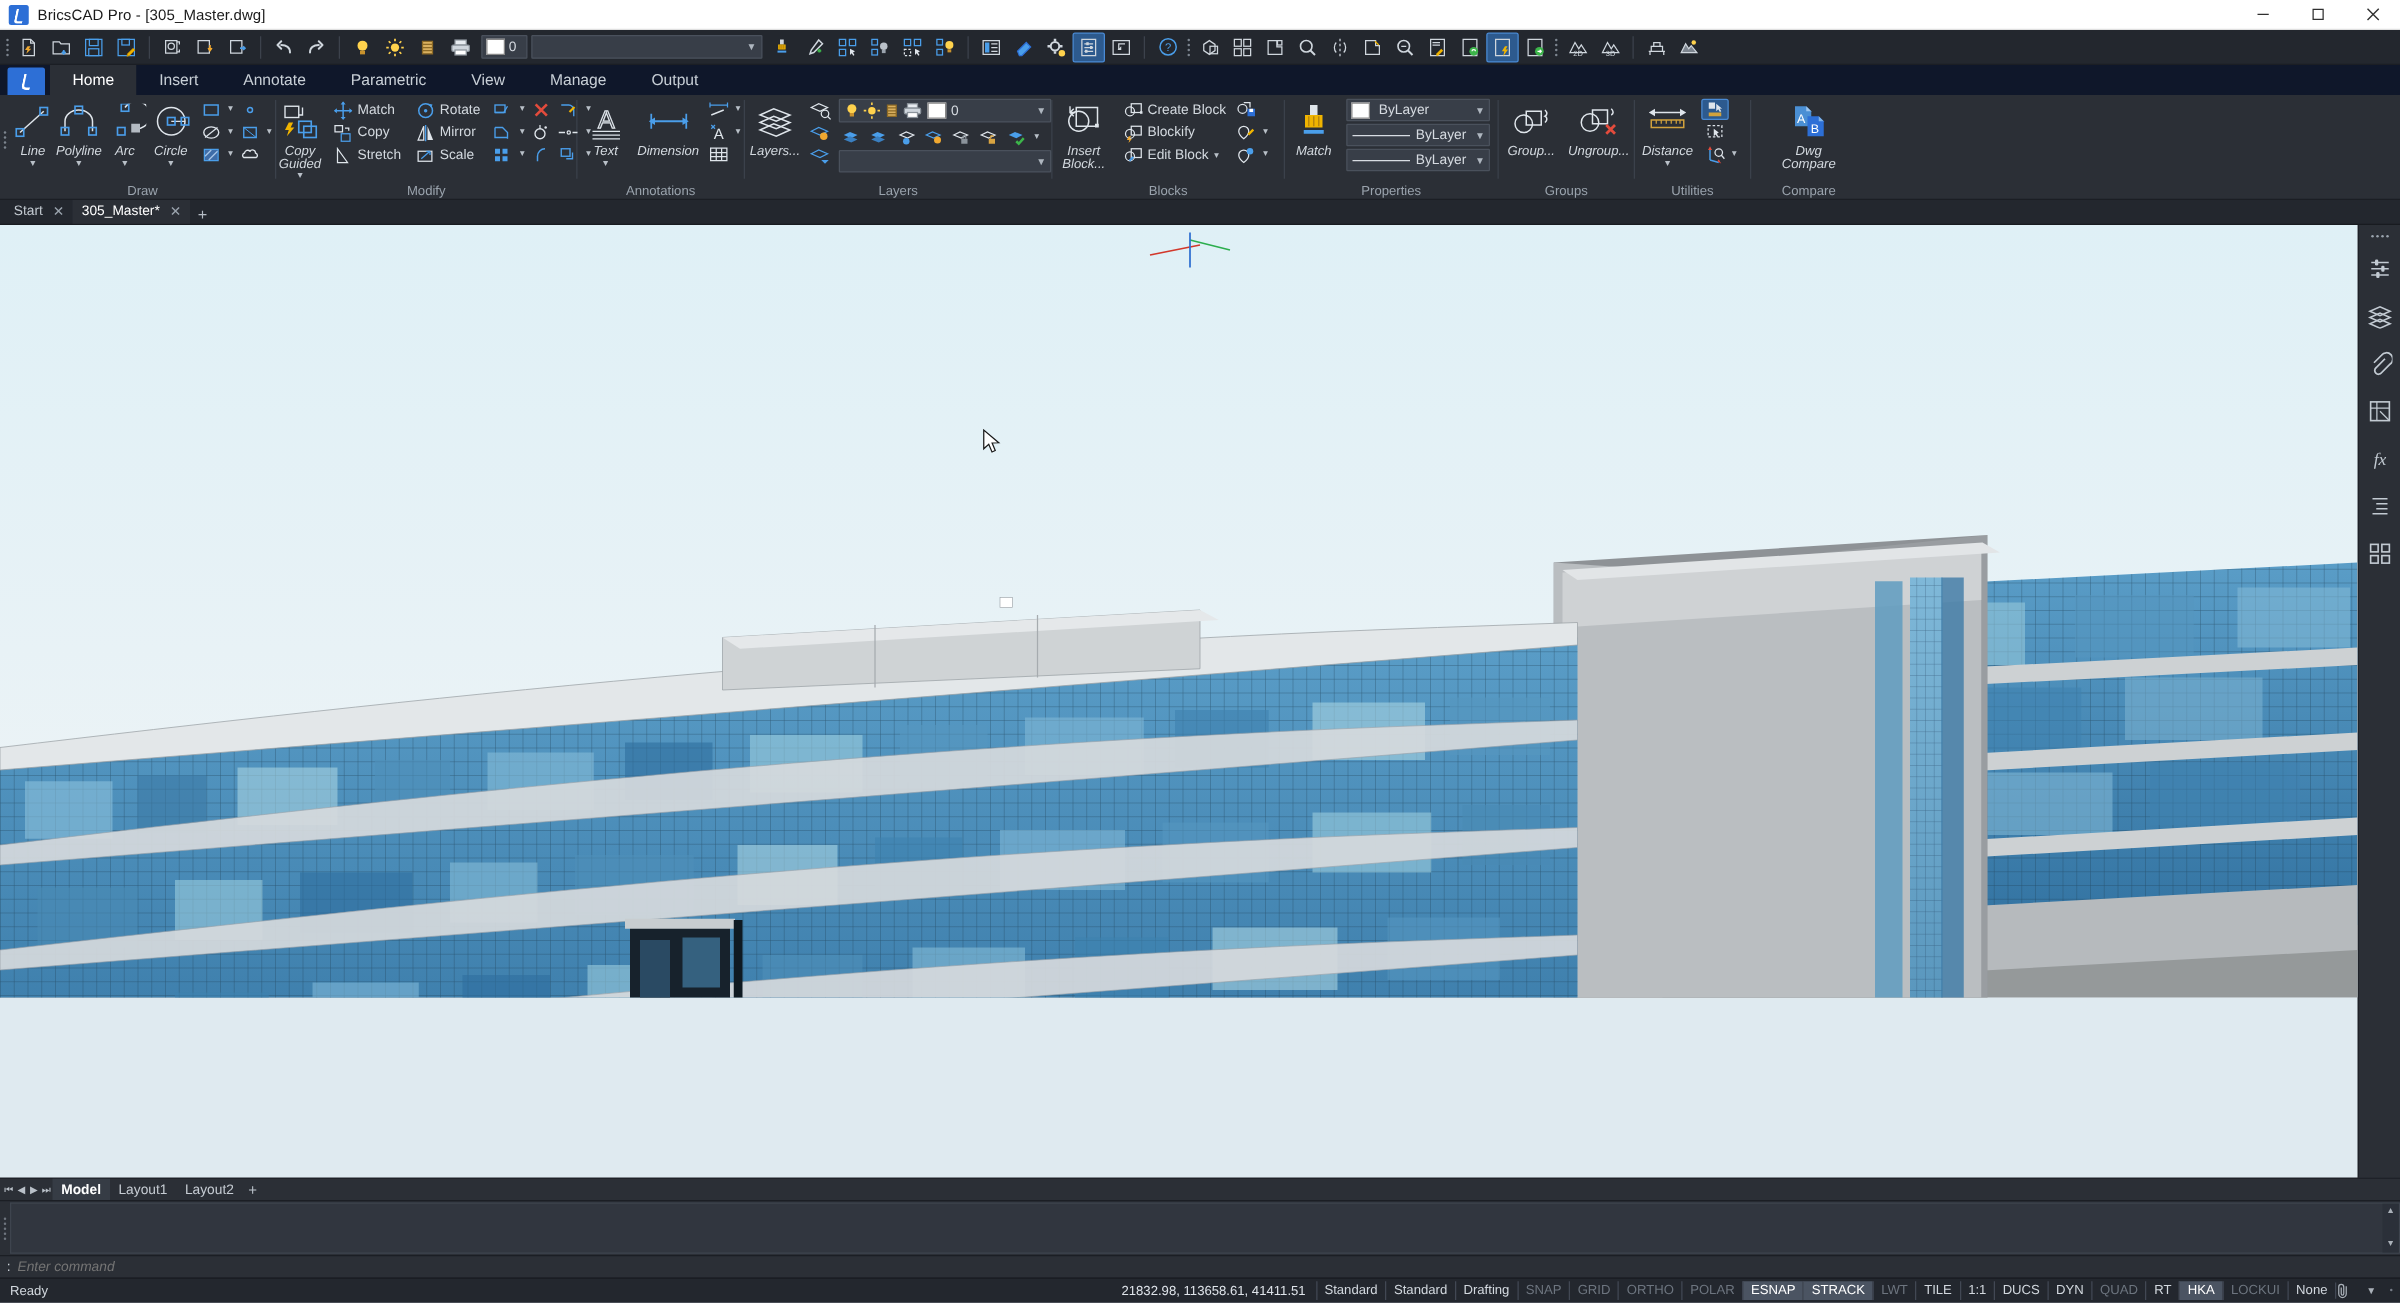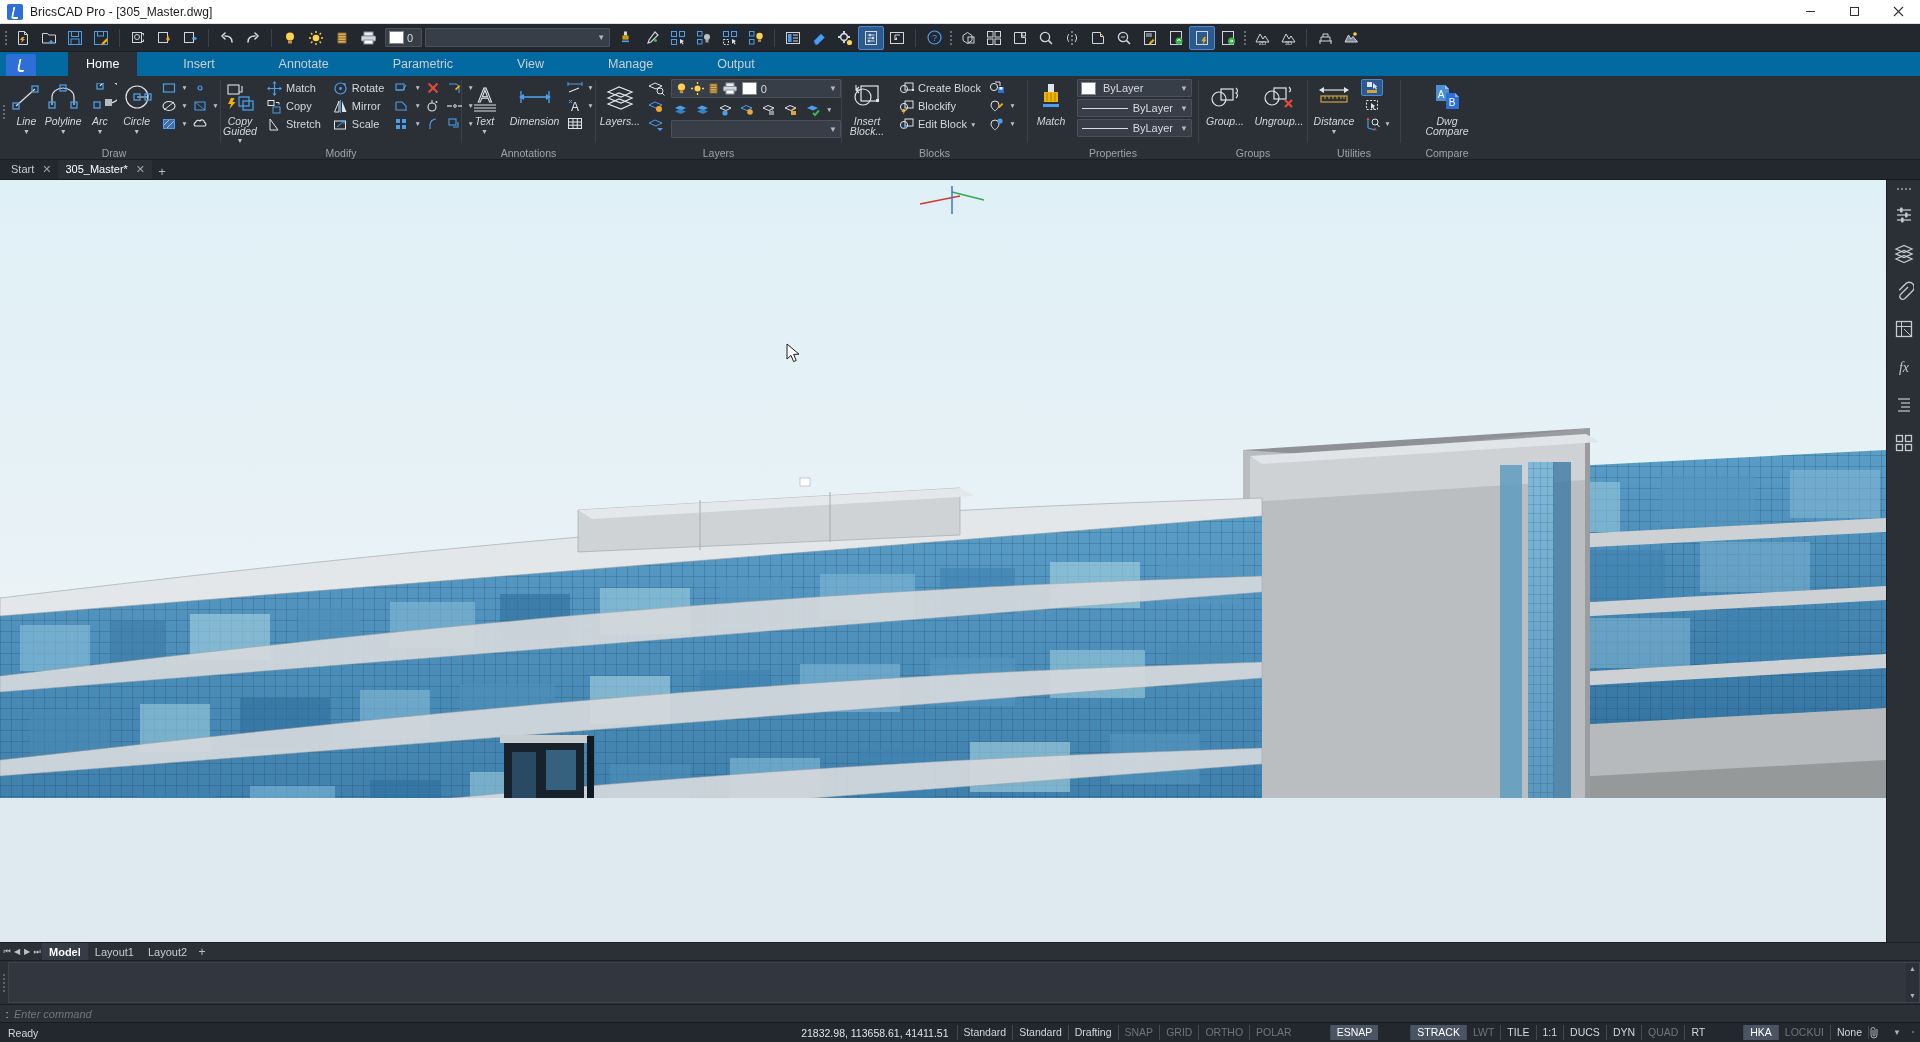--- a/index.html
+++ b/index.html
@@ -55,22 +55,22 @@
   }
   .qat-layerbox {
     height: 19px; background: #383e48; border: 1px solid #4a515c; display: flex;
     align-items: center; margin-left: 4px; border-radius: 1px;
   }
   .sw-white { width: 15px; height: 13px; background: #fff; border: 1px solid #888; margin: 0 3px; }
   .layer-name { font-size: 11px; color: #d6dbe1; padding-right: 8px; }
 
   
   .ribbon-tabs {
-    height: 24px; background: #0369a1; display: flex; align-items: flex-end;
-    flex: 0 0 24px; position: relative; gap: 28px;
+    height: 24px; background: #0f172a; display: flex; align-items: flex-end;
+    flex: 0 0 24px; position: relative;
   }
   .app-btn {
     width: 30px; height: 22px; background: #2d6fd6; margin-left: 6px; margin-right: 4px;
     display: flex; align-items: center; justify-content: center; flex: 0 0 30px;
     border-radius: 2px 2px 0 0;
   }
   .app-btn span {
     display: block; width: 7px; height: 13px; border-left: 2px solid #fff;
     border-bottom: 2px solid #fff; transform: skewX(-12deg); border-bottom-left-radius: 4px;
   }
@@ -190,21 +190,21 @@
     border-top: 1px solid #181b20; font-size: 10.5px; color: #c3cad1;
   }
   .st-ready { padding-left: 8px; color: #d2d8de; }
   .st-spacer { flex: 1 1 auto; }
   .st-coords { padding: 0 8px; color: #dfe4ea; white-space: nowrap; }
   .st-item {
     padding: 0 6px; height: 15px; line-height: 15px; border-left: 1px solid #424854;
     color: #d2d8de; white-space: nowrap;
   }
   .st-item.dim { color: #6d757f; }
-  .st-item.on { background: #4b5462; color: #ffffff; margin-left: 32px; }
+  .st-item.on { background: #4b5462; color: #ffffff; }
   .st-ico { width: 20px; text-align: center; color: #aab1b9; border-left: 1px solid #424854; }
   .st-caret { width: 18px; text-align: center; font-size: 8px; color: #aab1b9; }
   .st-grip { width: 14px; display:flex; align-items:flex-end; justify-content:center; padding-bottom:2px;}
   .st-grip i { display:block; width:2px;height:2px;background:#767d87;border-radius:50%; }
 
   svg { display: block; }
   .axis-label { font-size: 10px; }
 </style>
 </head>
 <body>

